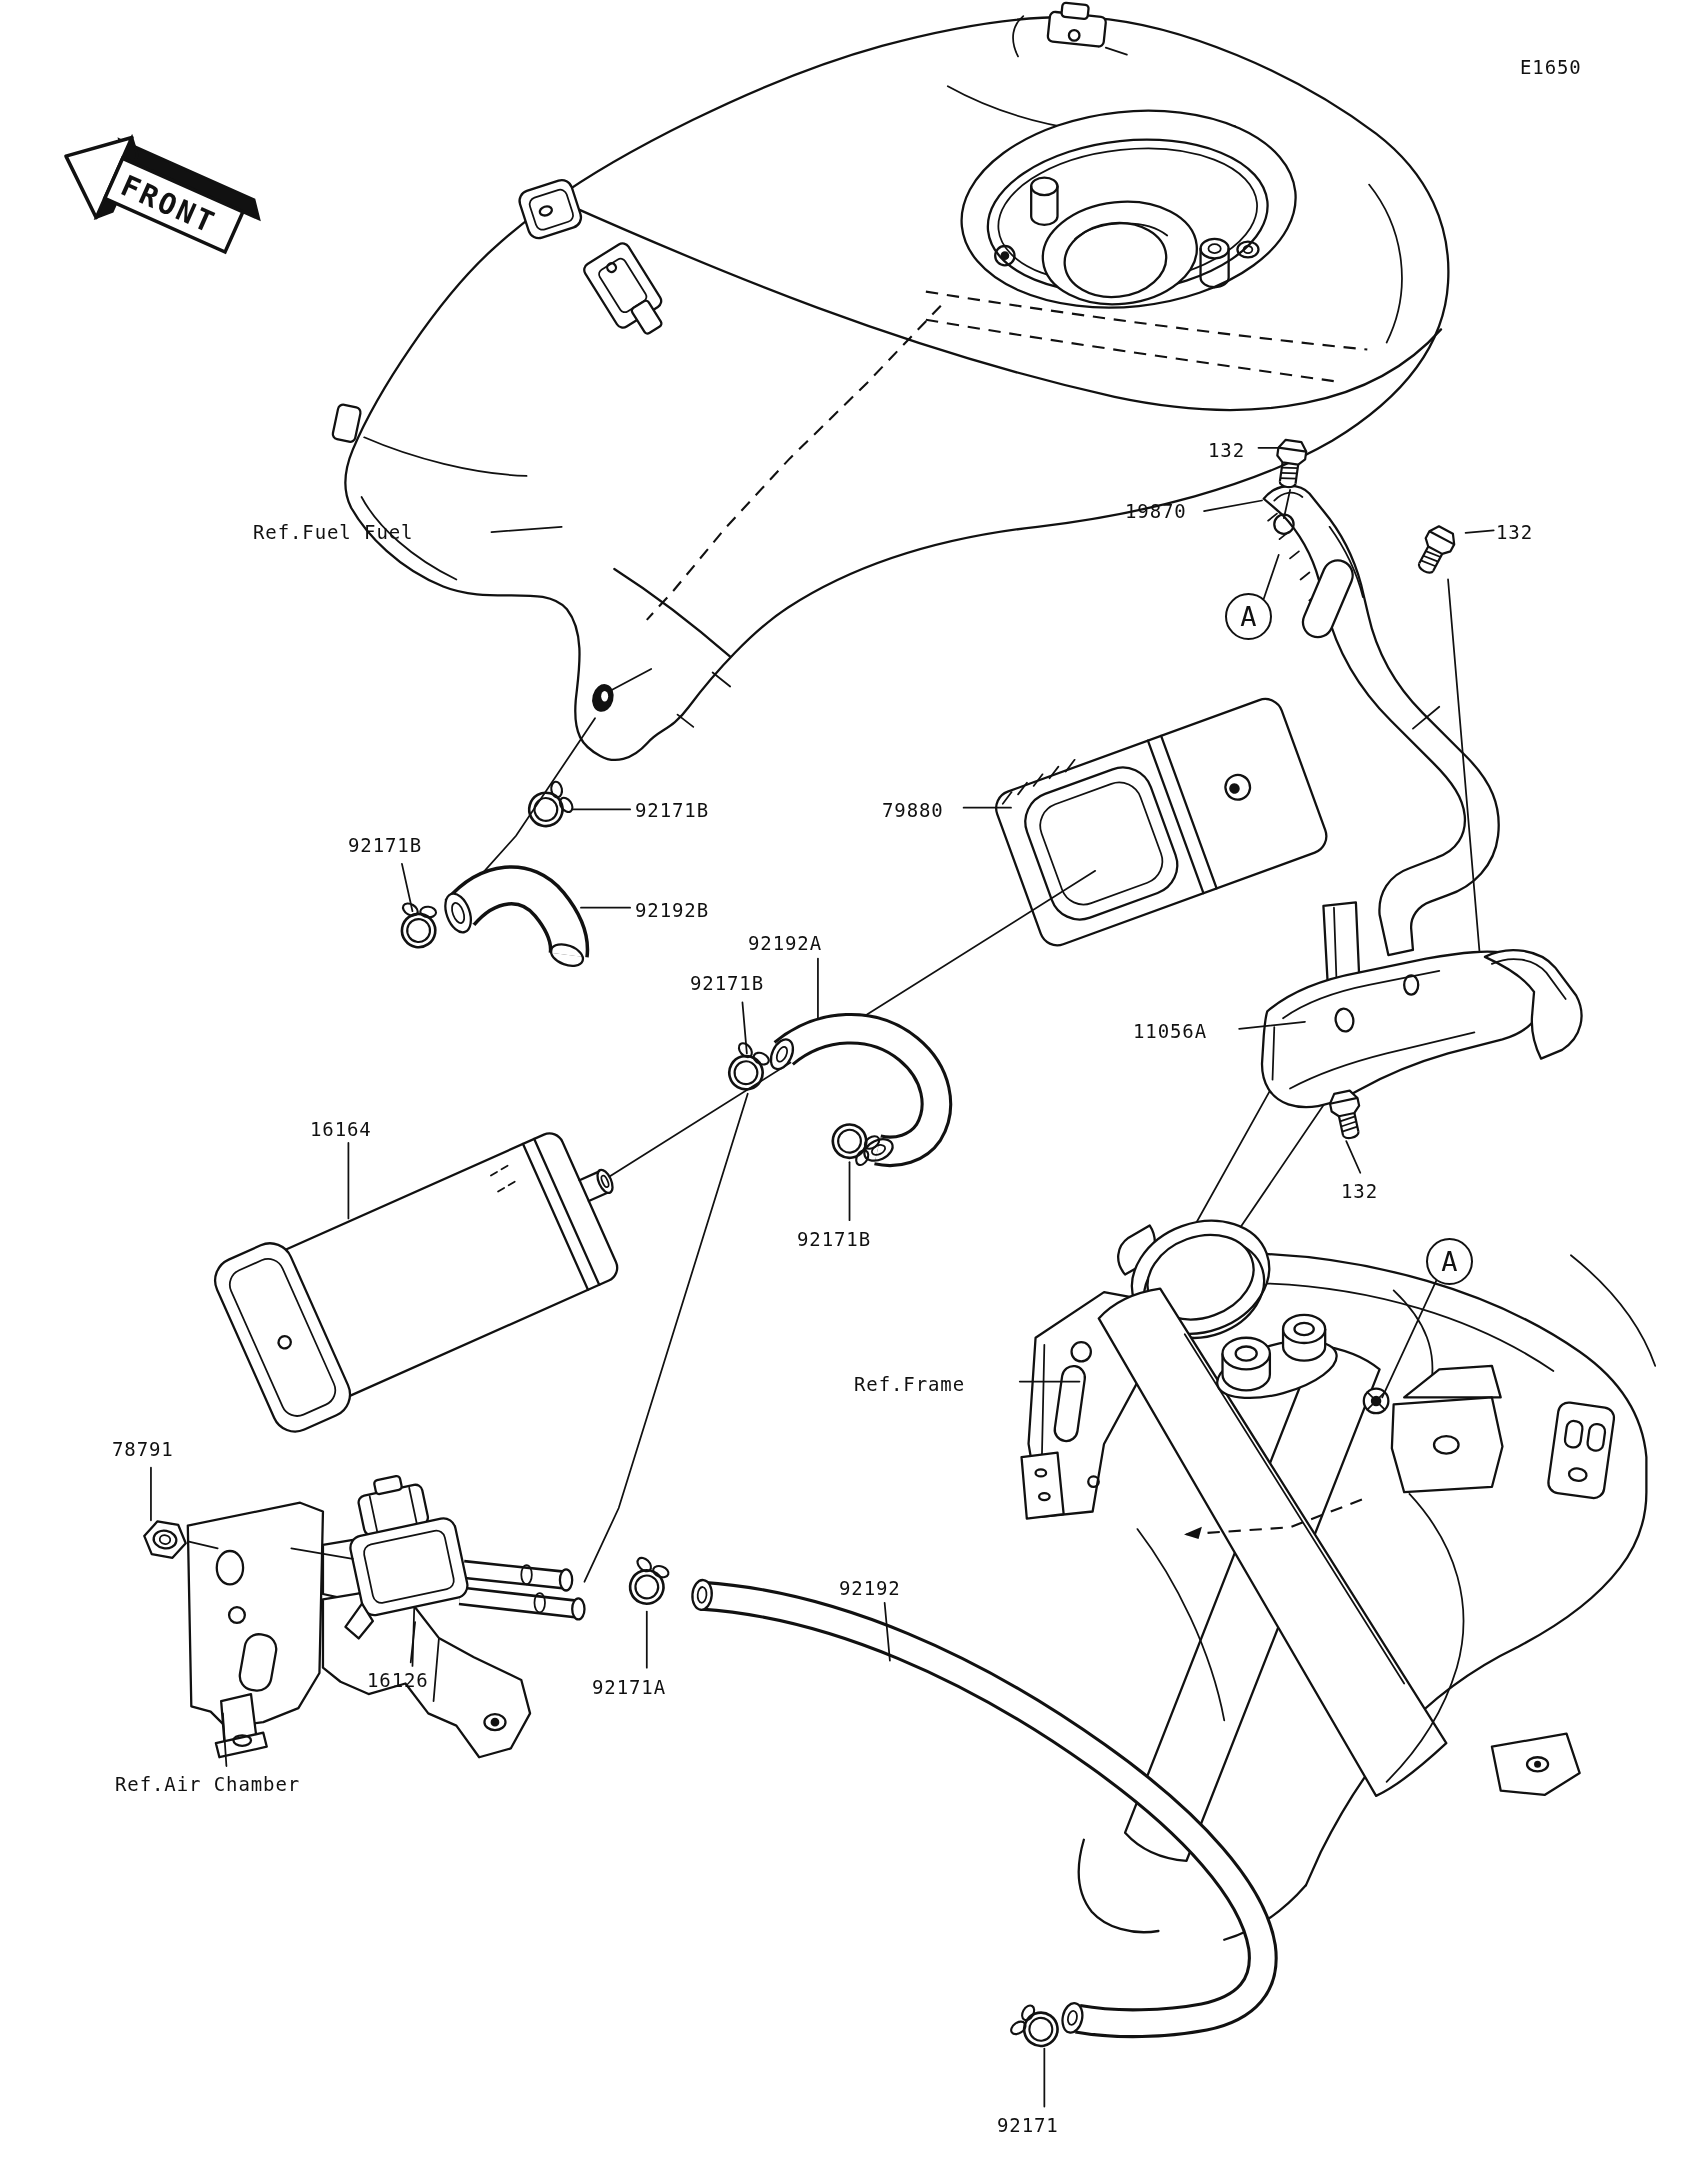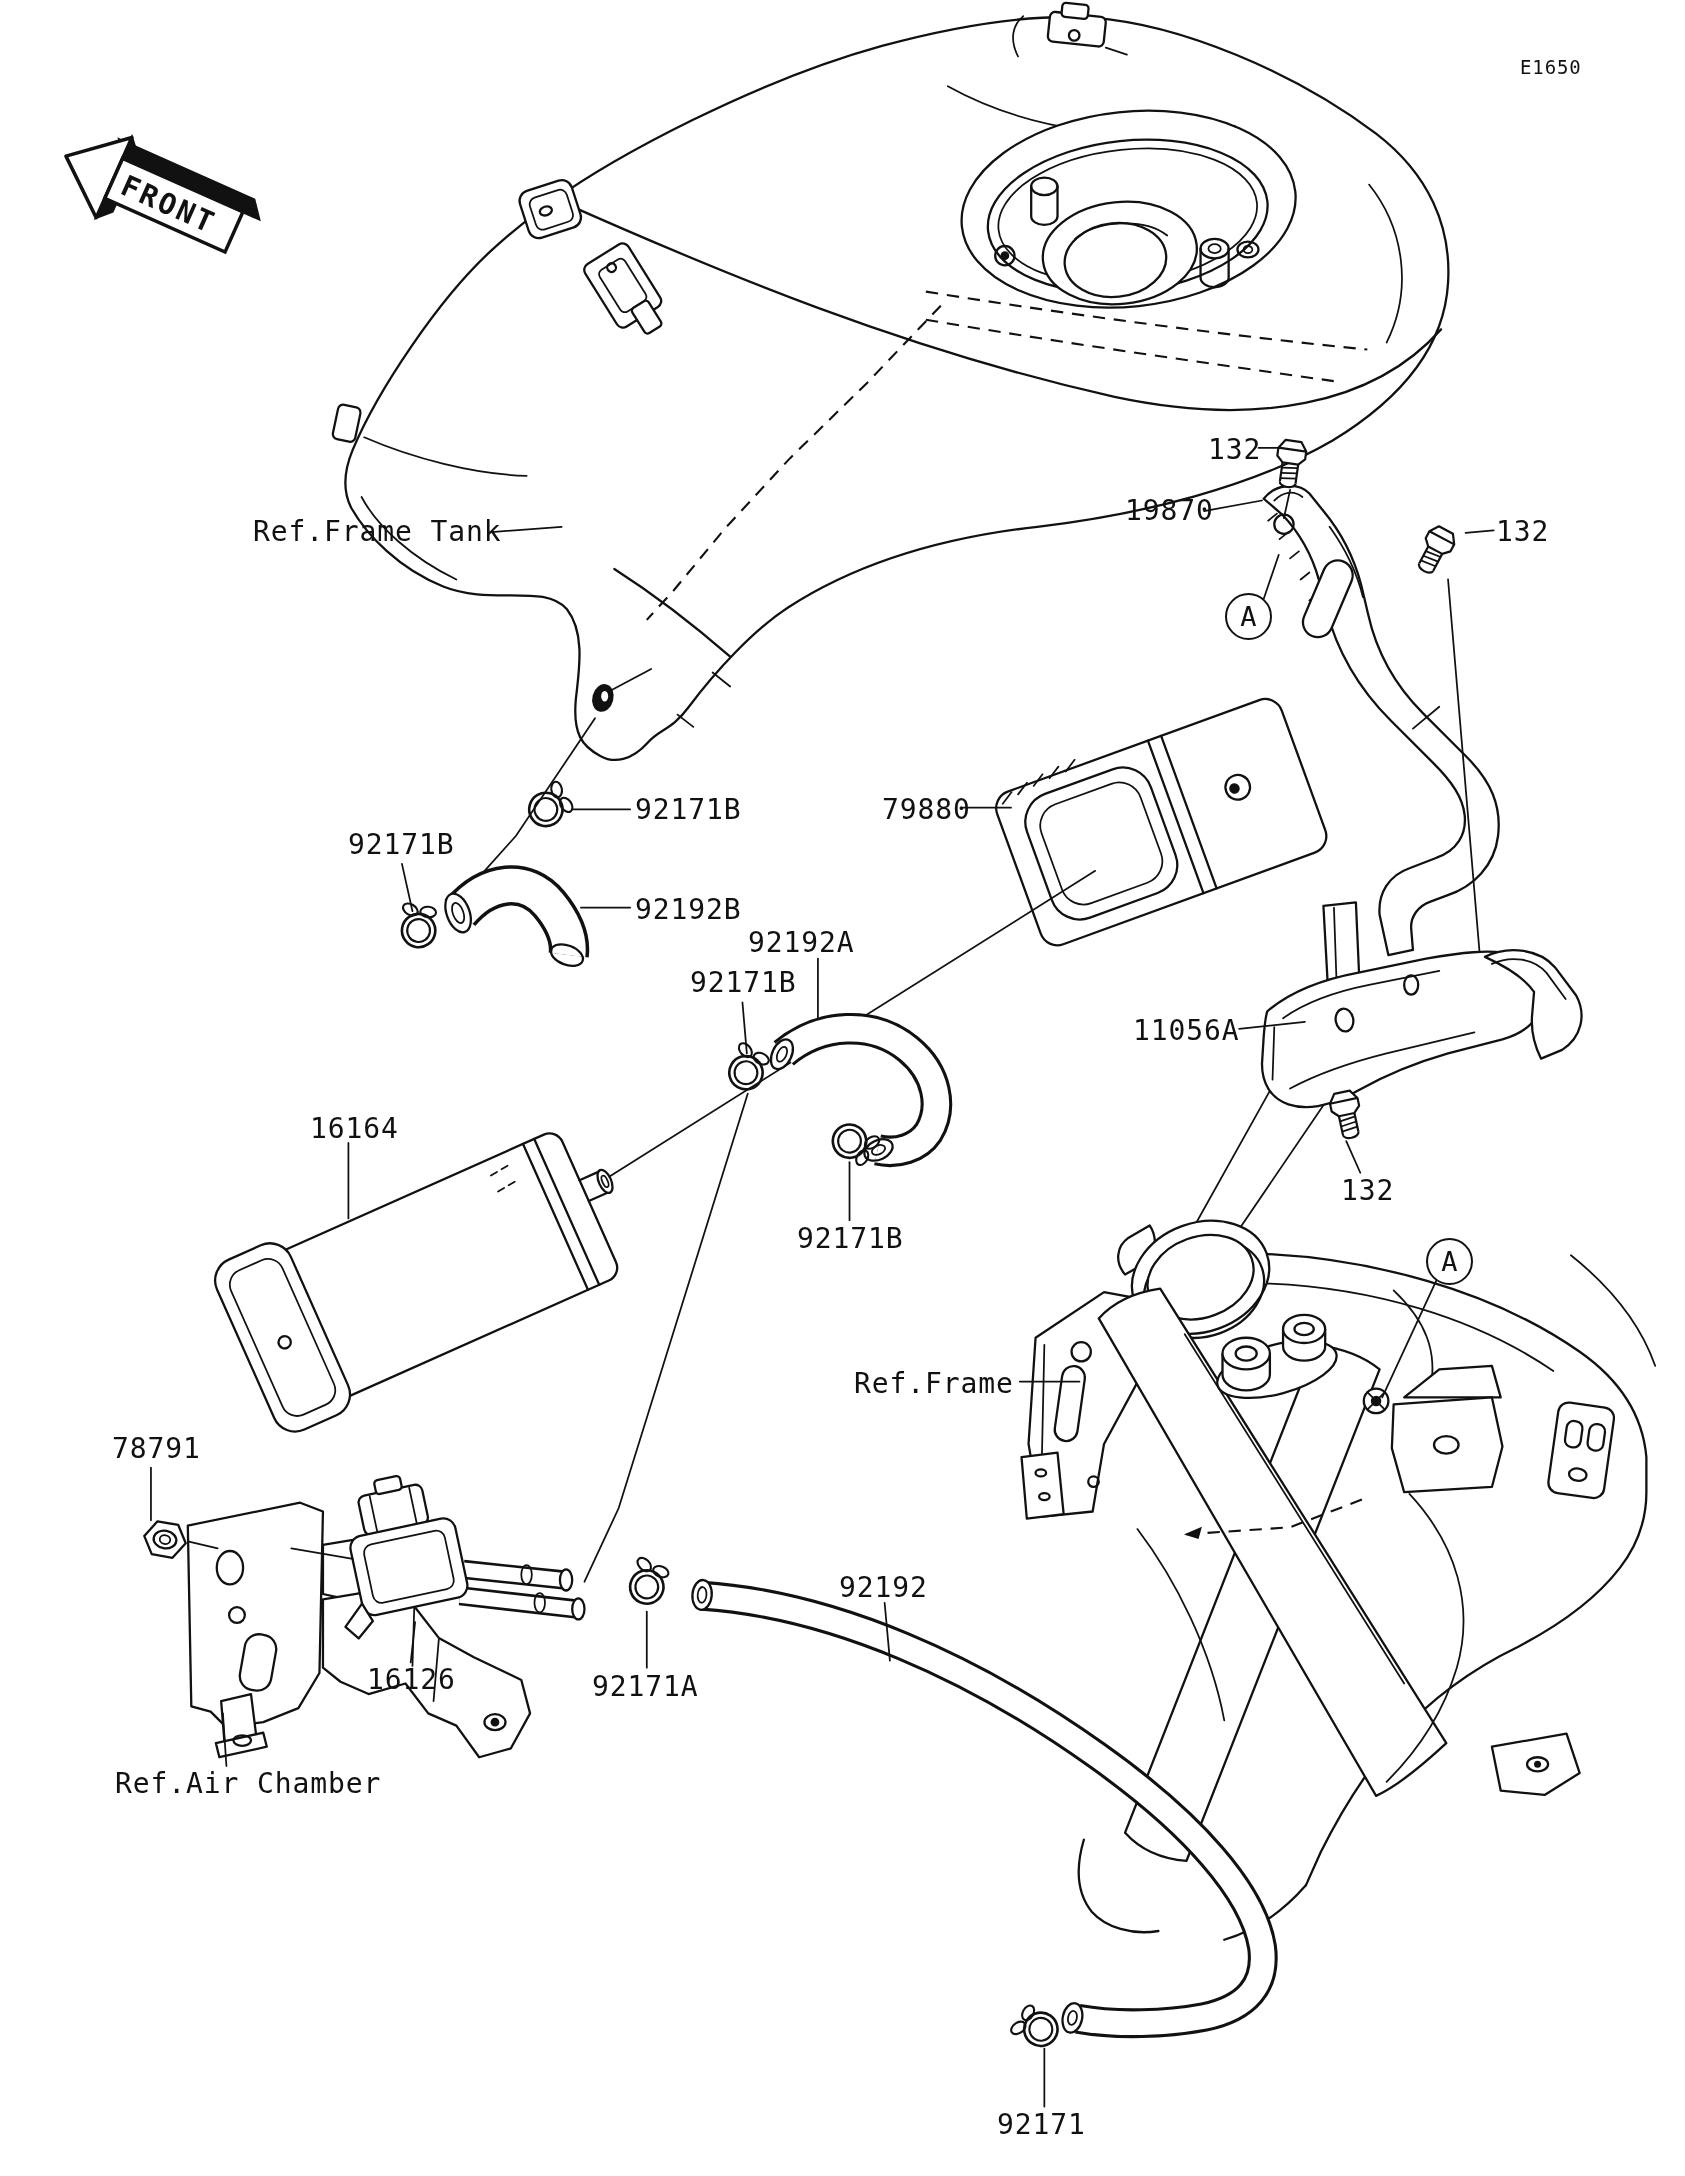--- a/index.html
+++ b/index.html
@@ -1,19 +1,19 @@
 <!DOCTYPE html>
 <html style="font-size:14px"><head>
 <meta charset="utf-8">
 <style>
   html,body{margin:0;padding:0;background:#fff;}
   .stage{position:relative;width:1685px;height:2177px;background:#fff;overflow:hidden;
          font-family:"DejaVu Sans Mono", monospace;color:#111;}
   .art{position:absolute;left:0;top:0;}
-  .lbl{position:absolute;font-size:28px;line-height:32px;letter-spacing:0.9px;white-space:nowrap;color:#111;}
+  .lbl{position:absolute;font-size:19px;line-height:32px;letter-spacing:0.9px;white-space:nowrap;color:#111;}
   .code{font-size:19px;}
   .aview{position:absolute;width:47px;height:47px;border:2.6px solid #111;border-radius:50%;
          display:flex;align-items:center;justify-content:center;font-size:27px;background:#fff;box-sizing:border-box;}
   .ln{fill:none;stroke:#111;stroke-width:2.6;stroke-linecap:round;stroke-linejoin:round}
   .wh{fill:#fff;stroke:#111;stroke-width:2.6;stroke-linejoin:round}
   .thin{fill:none;stroke:#111;stroke-width:2;stroke-linecap:round}
   .dash{fill:none;stroke:#111;stroke-width:2.4;stroke-dasharray:14 10}
   .tubeo{fill:none;stroke:#111;stroke-linecap:butt}
   .tubei{fill:none;stroke:#fff;stroke-linecap:butt}
   .blk{fill:#111;stroke:#111;stroke-width:2}
@@ -330,21 +330,21 @@
   <g transform="translate(104,162) rotate(24)">
     <path d="M28,-16 L196,-16 L210,2 L42,2 Z" fill="#111" stroke="#111" stroke-width="3"></path>
     <path d="M40,-24 L54,-8 L54,62 L40,76 Z" fill="#111" stroke="#111" stroke-width="3"></path>
     <path d="M-20,26 L40,-24 L40,76 Z" fill="#fff" stroke="#111" stroke-width="4" stroke-linejoin="round"></path>
     <rect x="40" y="2" width="150" height="50" fill="#fff" stroke="#111" stroke-width="4"></rect>
     <text x="52" y="40" font-size="33" font-weight="bold" letter-spacing="3" fill="#111" font-family="DejaVu Sans Mono, monospace">FRONT</text>
   </g>
 </svg>
 
 <div class="lbl code" style="left:1520px;top:51px">E1650</div>
-<div class="lbl" style="left:253px;top:516px">Ref.Frame Tank</div>
+<div class="lbl" style="left:253px;top:516px">Ref.Fuel Fuel</div>
 <div class="lbl" style="left:1208px;top:434px">132</div>
 <div class="lbl" style="left:1125px;top:495px">19870</div>
 <div class="lbl" style="left:1496px;top:516px">132</div>
 <div class="lbl" style="left:882px;top:794px">79880</div>
 <div class="lbl" style="left:635px;top:794px">92171B</div>
 <div class="lbl" style="left:348px;top:829px">92171B</div>
 <div class="lbl" style="left:635px;top:894px">92192B</div>
 <div class="lbl" style="left:748px;top:927px">92192A</div>
 <div class="lbl" style="left:690px;top:967px">92171B</div>
 <div class="lbl" style="left:1133px;top:1015px">11056A</div>

